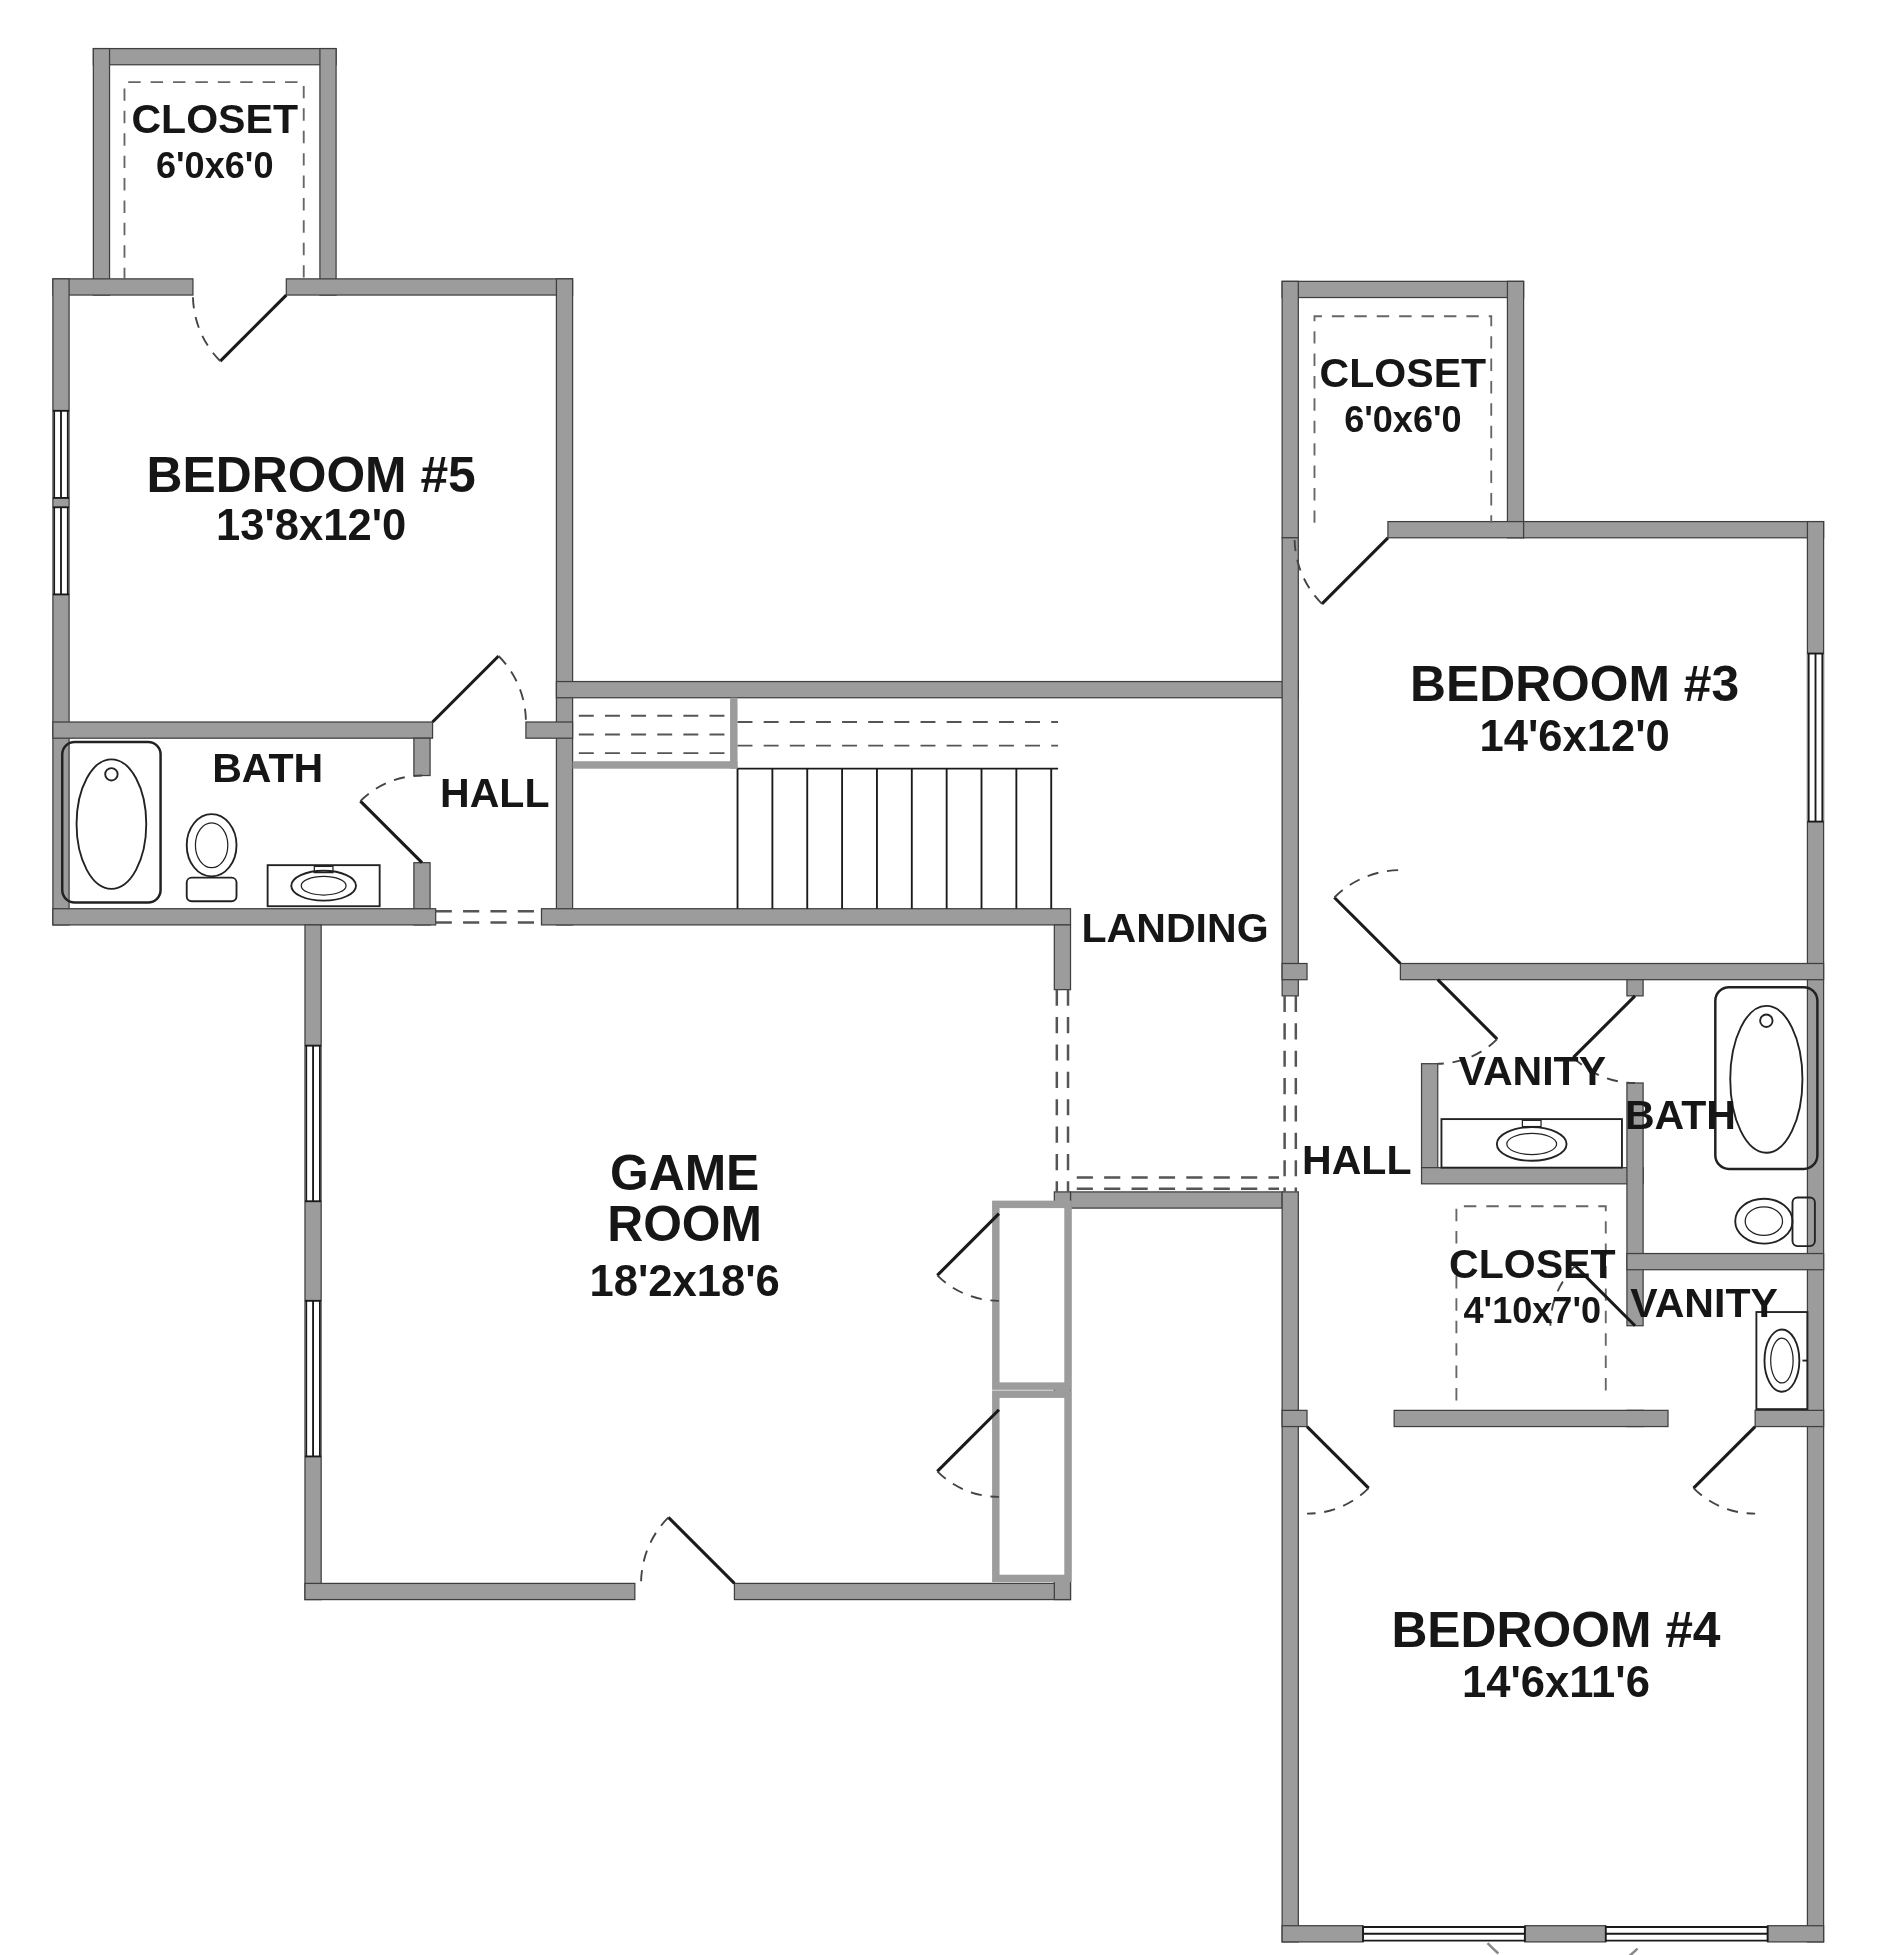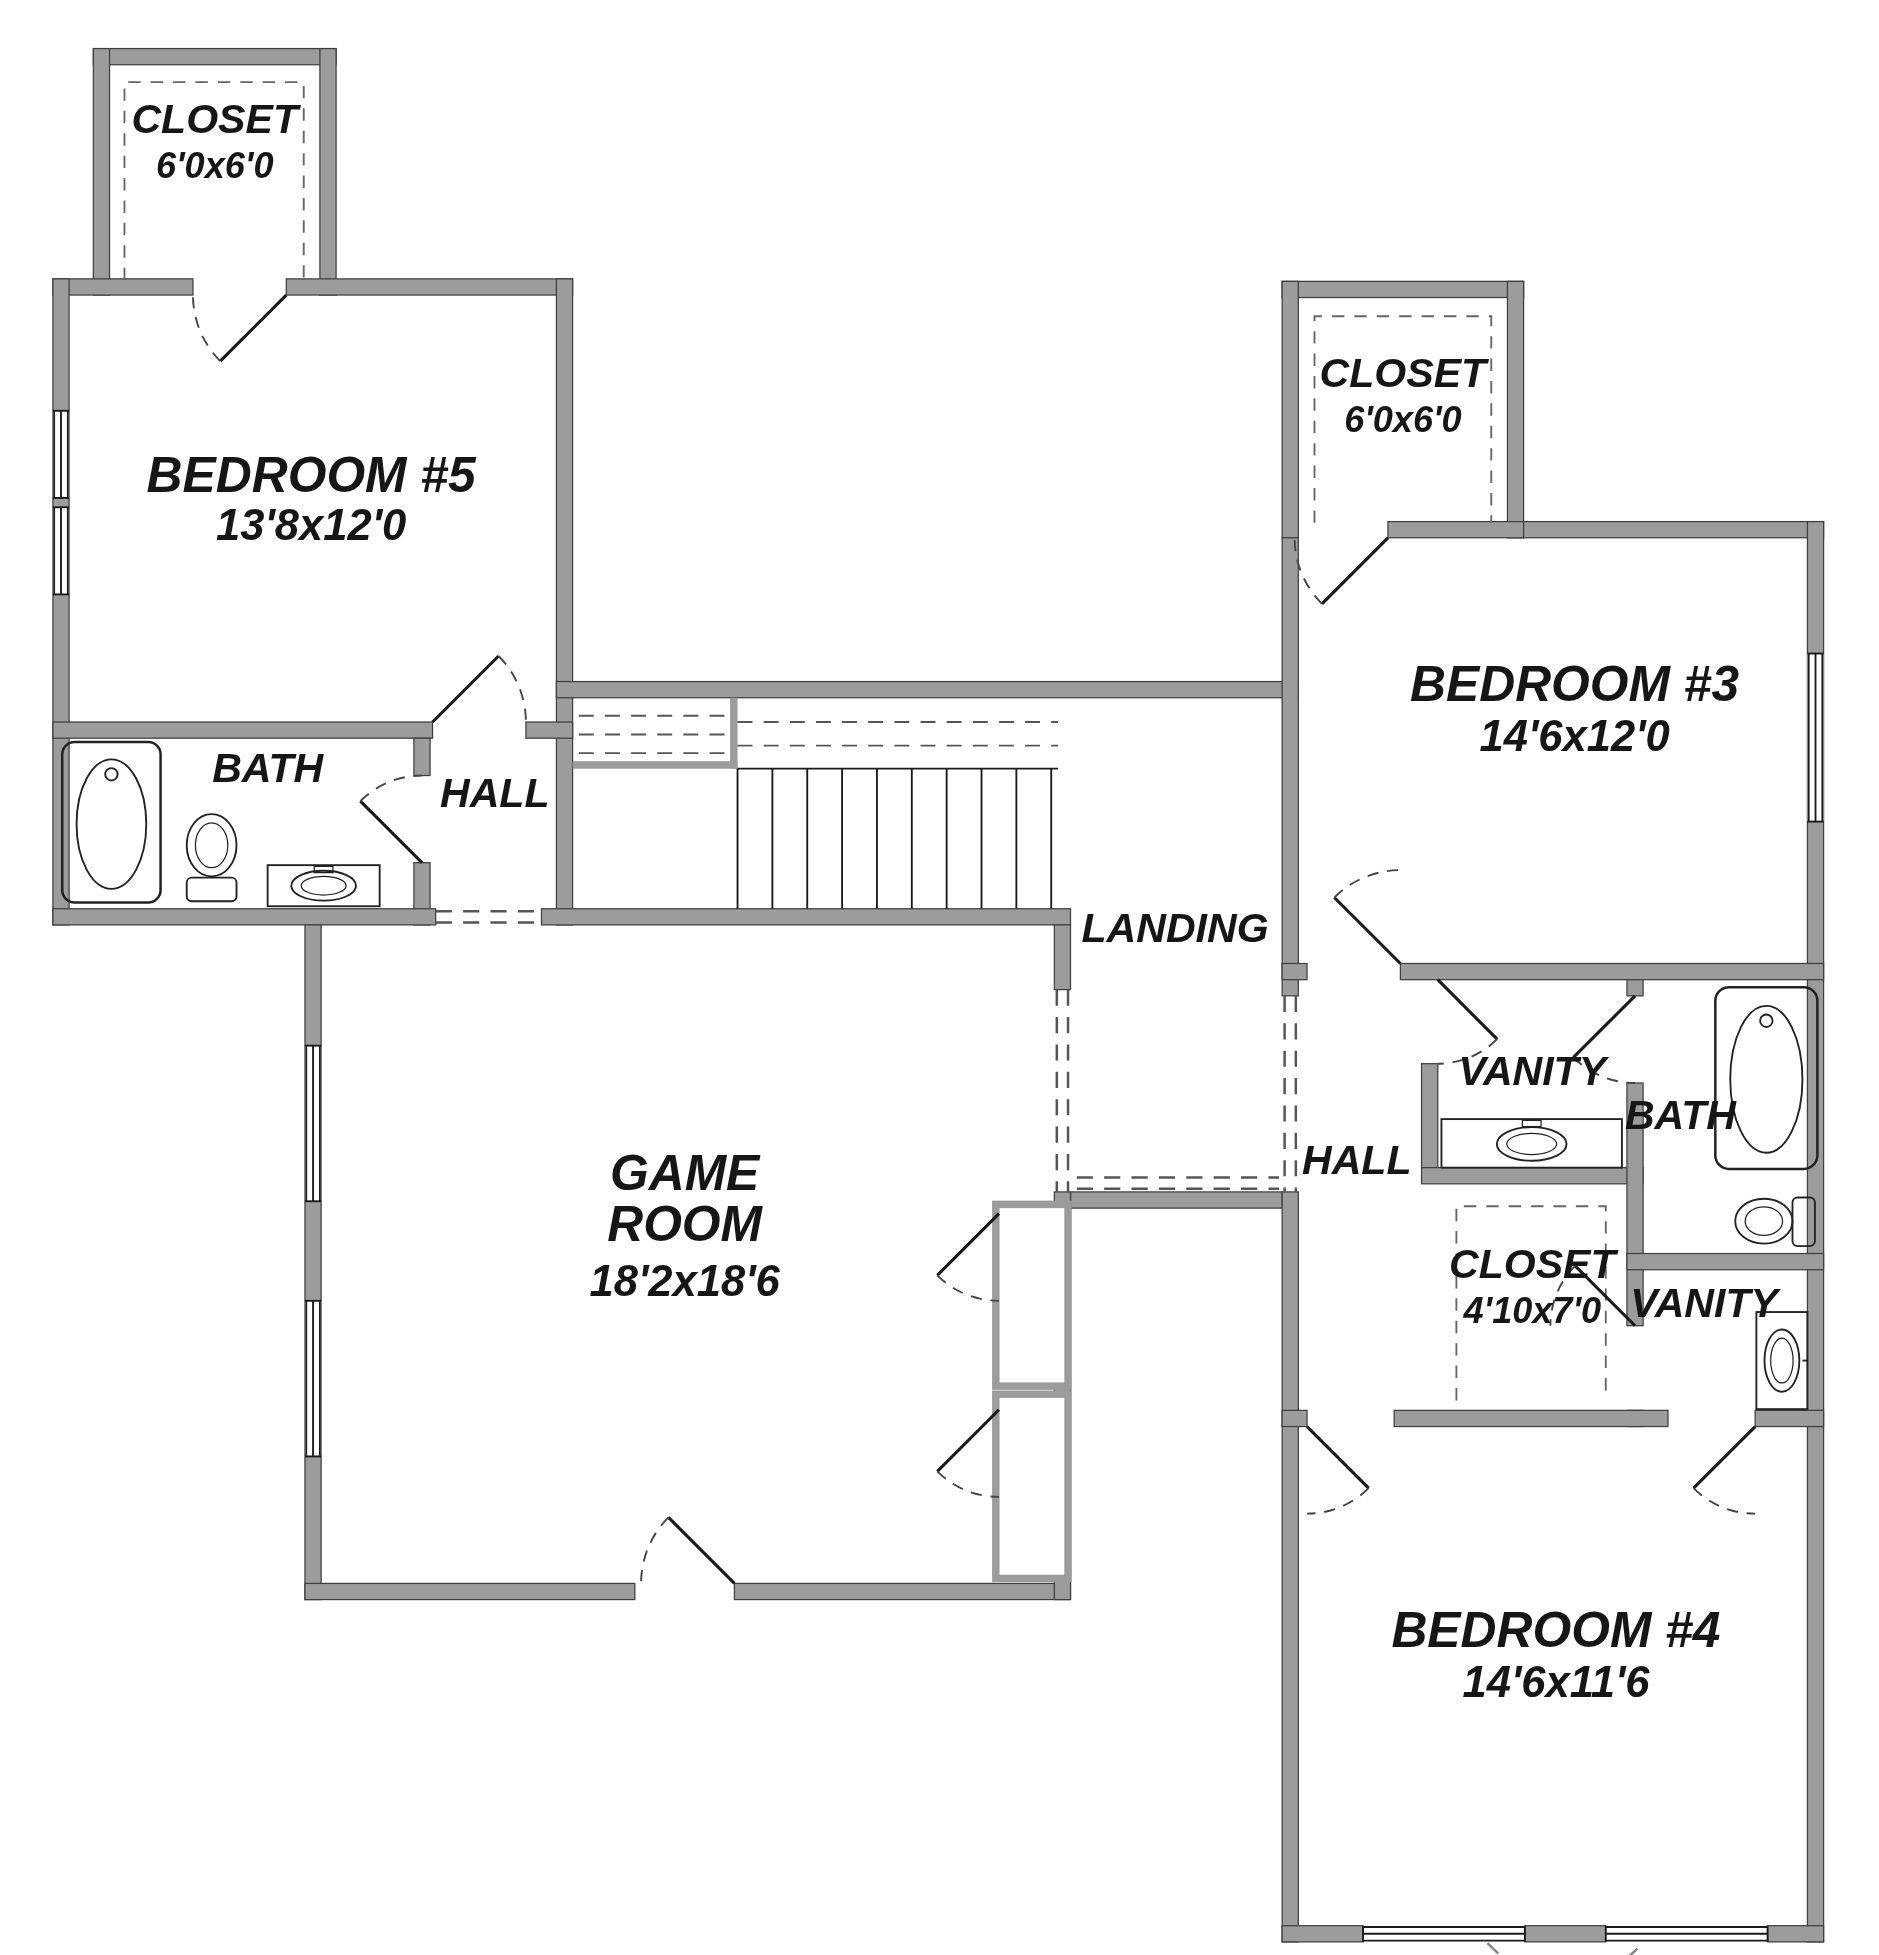--- a/index.html
+++ b/index.html
@@ -1,16 +1,16 @@
 <!DOCTYPE html>
 <html style="font-size:10px"><head>
 <meta charset="utf-8">
 <style>
   html,body{margin:0;padding:0;background:#ffffff;}
-  .plan-wrap{width:1879px;height:1955px;position:relative;background:#ffffff;font-style:italic;}
+  .plan-wrap{width:1879px;height:1955px;position:relative;background:#ffffff;}
   svg{display:block;}
   .t{font-family:"Liberation Sans",sans-serif;font-weight:bold;fill:#161616;text-anchor:middle;}
   .big{font-size:80px;}
   .mid{font-size:70px;}
   .small{font-size:66px;}
   .tiny{font-size:58px;}
 </style>
 </head>
 <body>
 

